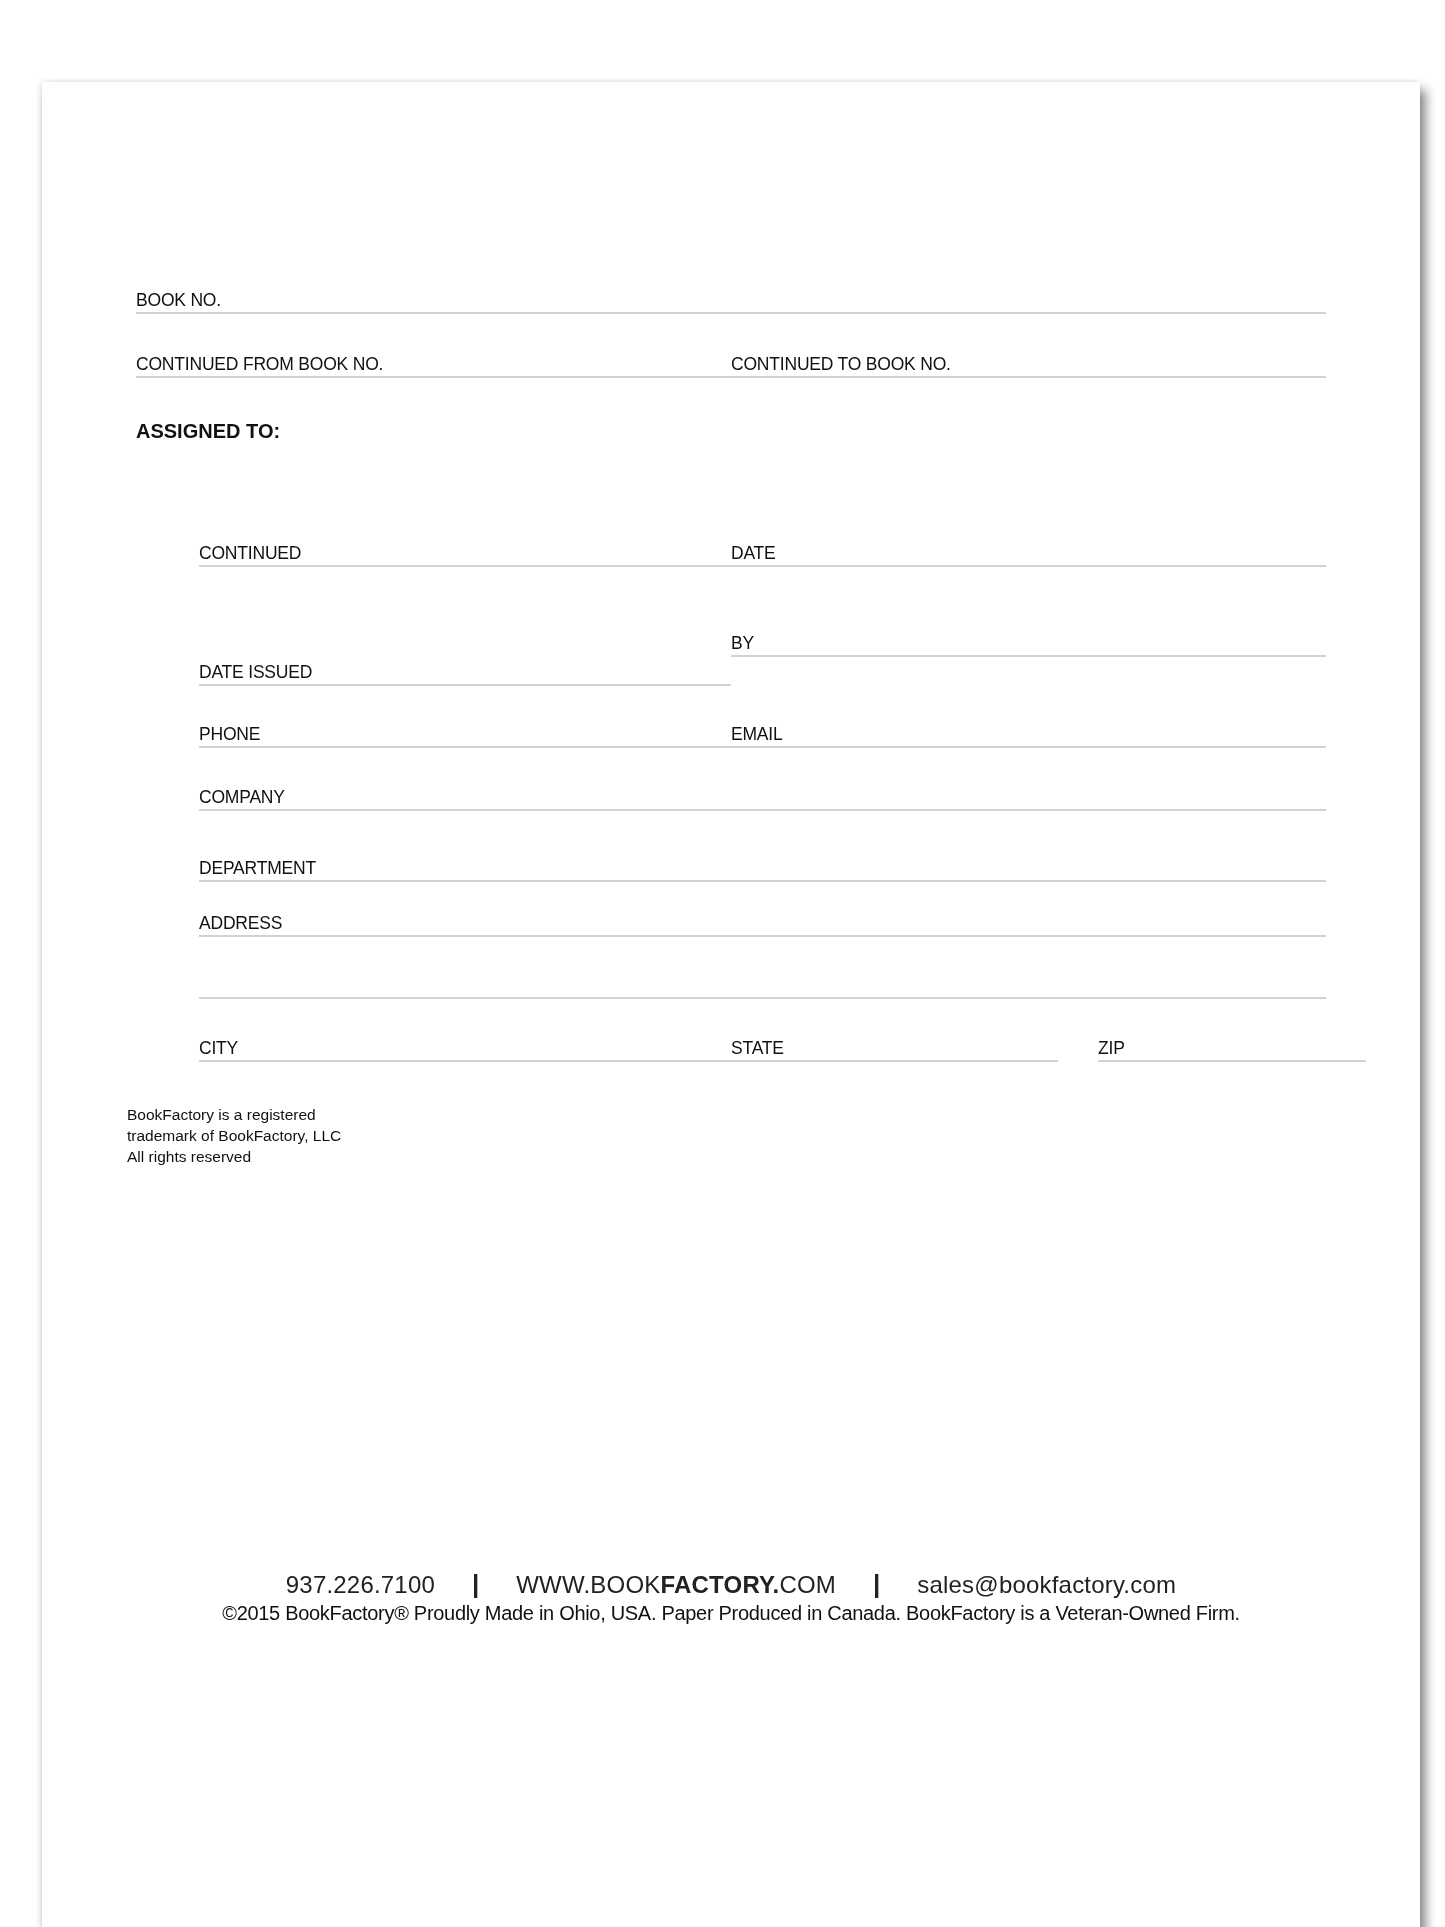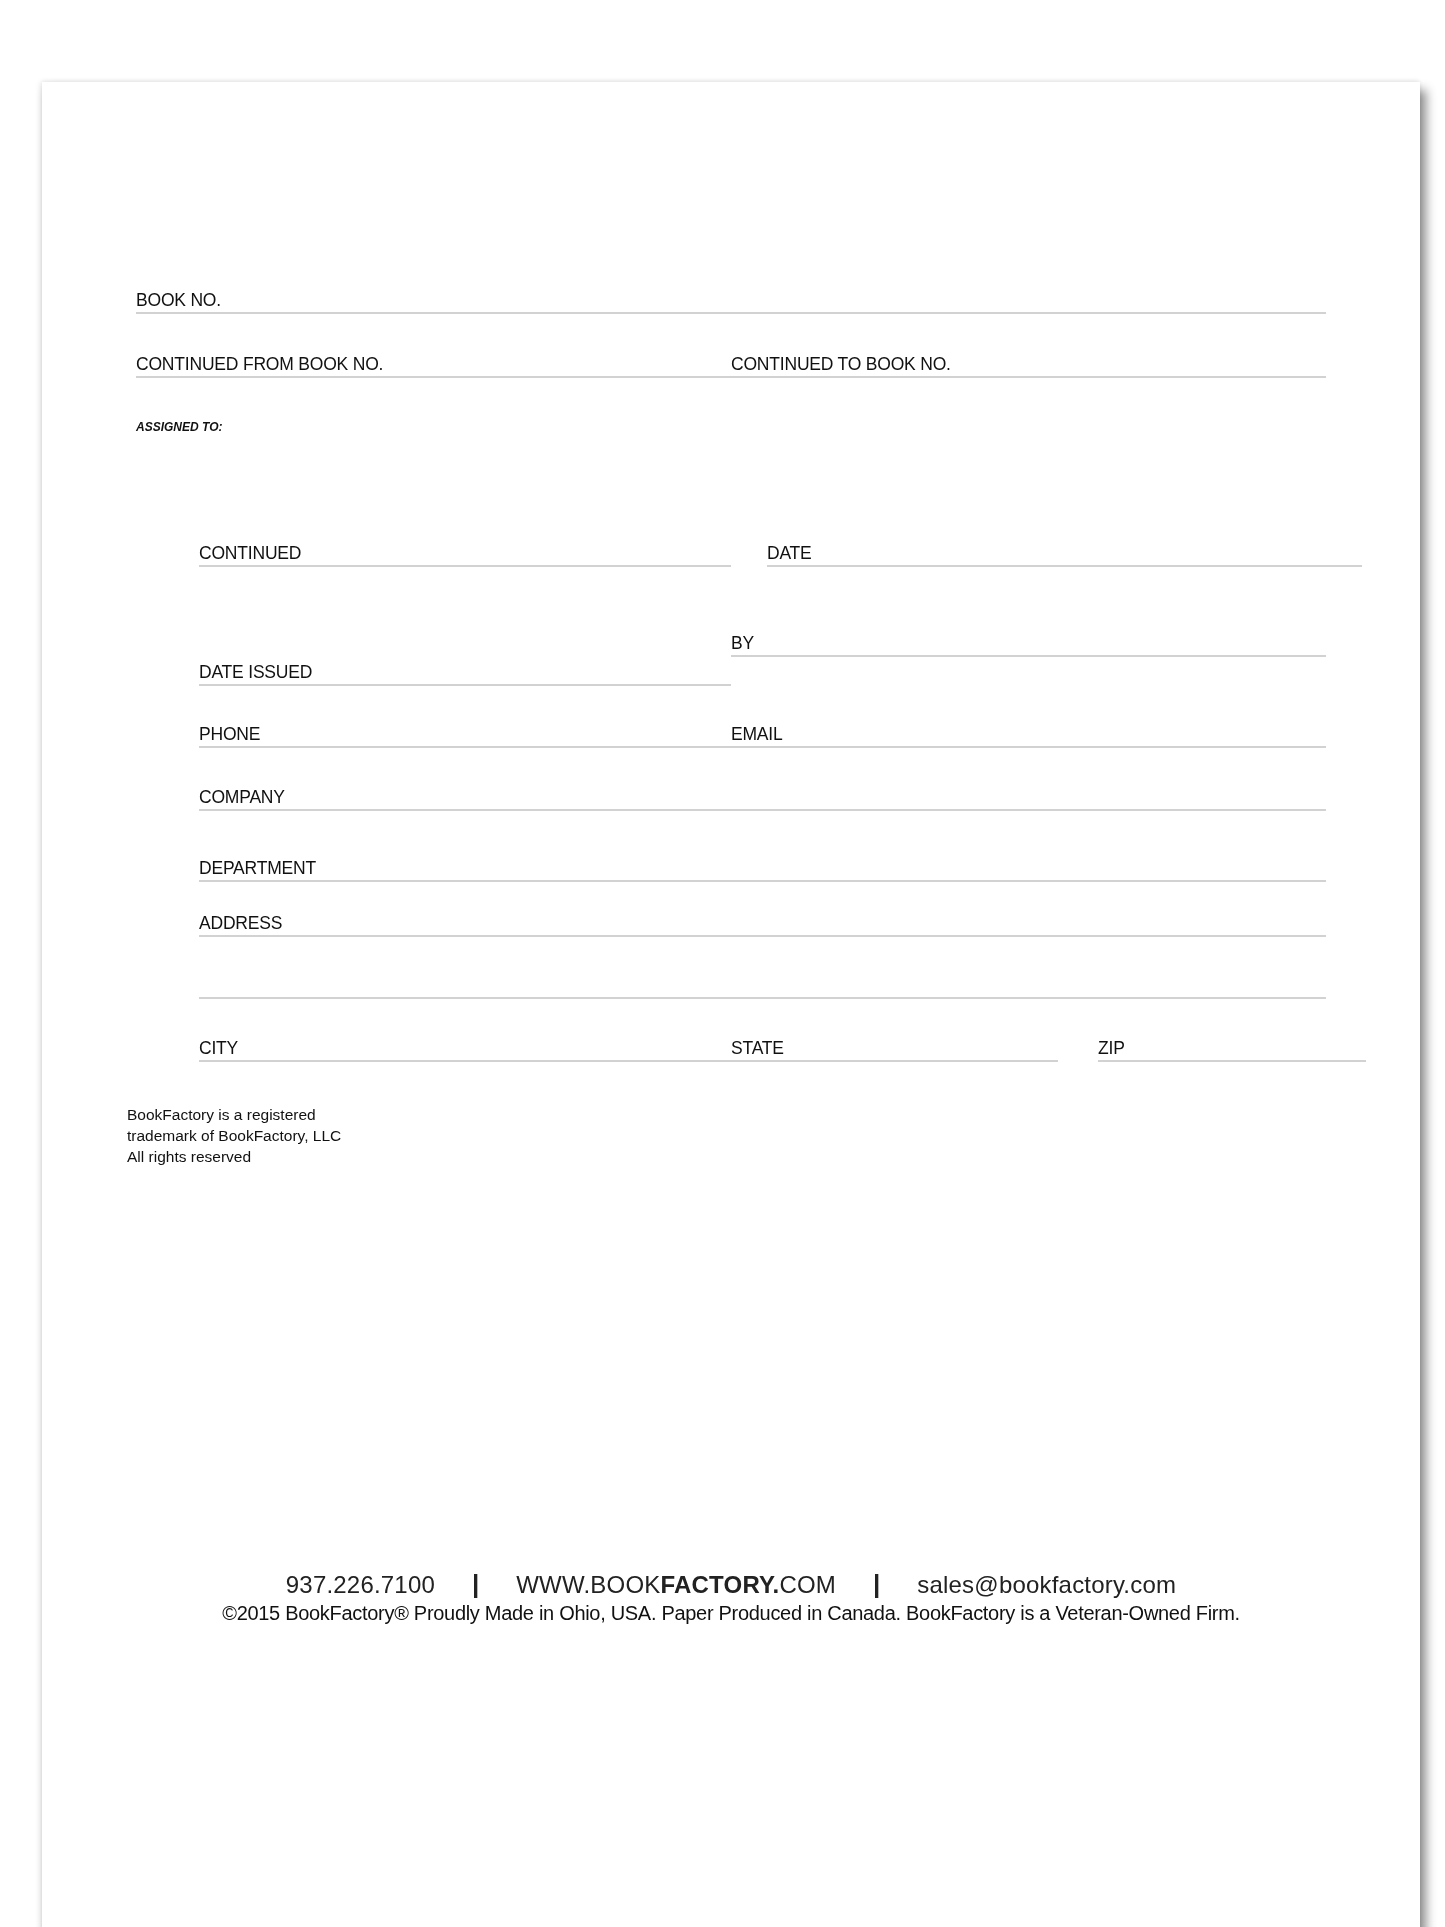--- a/index.html
+++ b/index.html
@@ -15,21 +15,21 @@
     .field {
       position: absolute; height: 26px;
       border-bottom: 2px solid #d2d2d2;
     }
     .label {
       position: absolute; bottom: 1px; left: 0;
       font-size: 17.5px; letter-spacing: -0.2px; white-space: nowrap; color: #111;
       background: transparent;
     }
     .heading {
-      position: absolute; font-size: 12px; font-weight: bold; color: #111; white-space: nowrap; font-style: italic;
+      position: absolute; font-size: 20px; font-weight: bold; color: #111; white-space: nowrap;
     }
     .small {
       position: absolute; font-size: 15.5px; line-height: 21px; color: #111;
     }
     .footer1 {
       position: absolute; left: 0; width: 100%; top: 1487px; text-align: center;
       font-size: 24px; color: #222; letter-spacing: 0.2px; white-space: nowrap;
     }
     .footer1 .sep { display: inline-block; margin: 0 30px; font-weight: bold; font-size: 26px; }
     .footer1 .brand-bold { font-weight: bold; }
@@ -53,21 +53,21 @@
   <div class="field" style="left:689px; top:268px; width:595px;">
     <span class="label">CONTINUED TO  BOOK NO.</span>
   </div>
 
   <div class="heading" style="left:94px; top:338px;">ASSIGNED TO:</div>
 
 
   <div class="field" style="left:157px; top:457px; width:532px;">
     <span class="label">CONTINUED</span>
   </div>
-  <div class="field" style="left:689px; top:457px; width:595px;margin-left:36px;">
+  <div class="field" style="left:689px; top:457px; width:595px;">
     <span class="label">DATE</span>
   </div>
 
   <div class="field" style="left:157px; top:547px; width:532px;margin-top:29px;">
     <span class="label">DATE ISSUED</span>
   </div>
   <div class="field" style="left:689px; top:547px; width:595px;">
     <span class="label">BY</span>
   </div>
 

